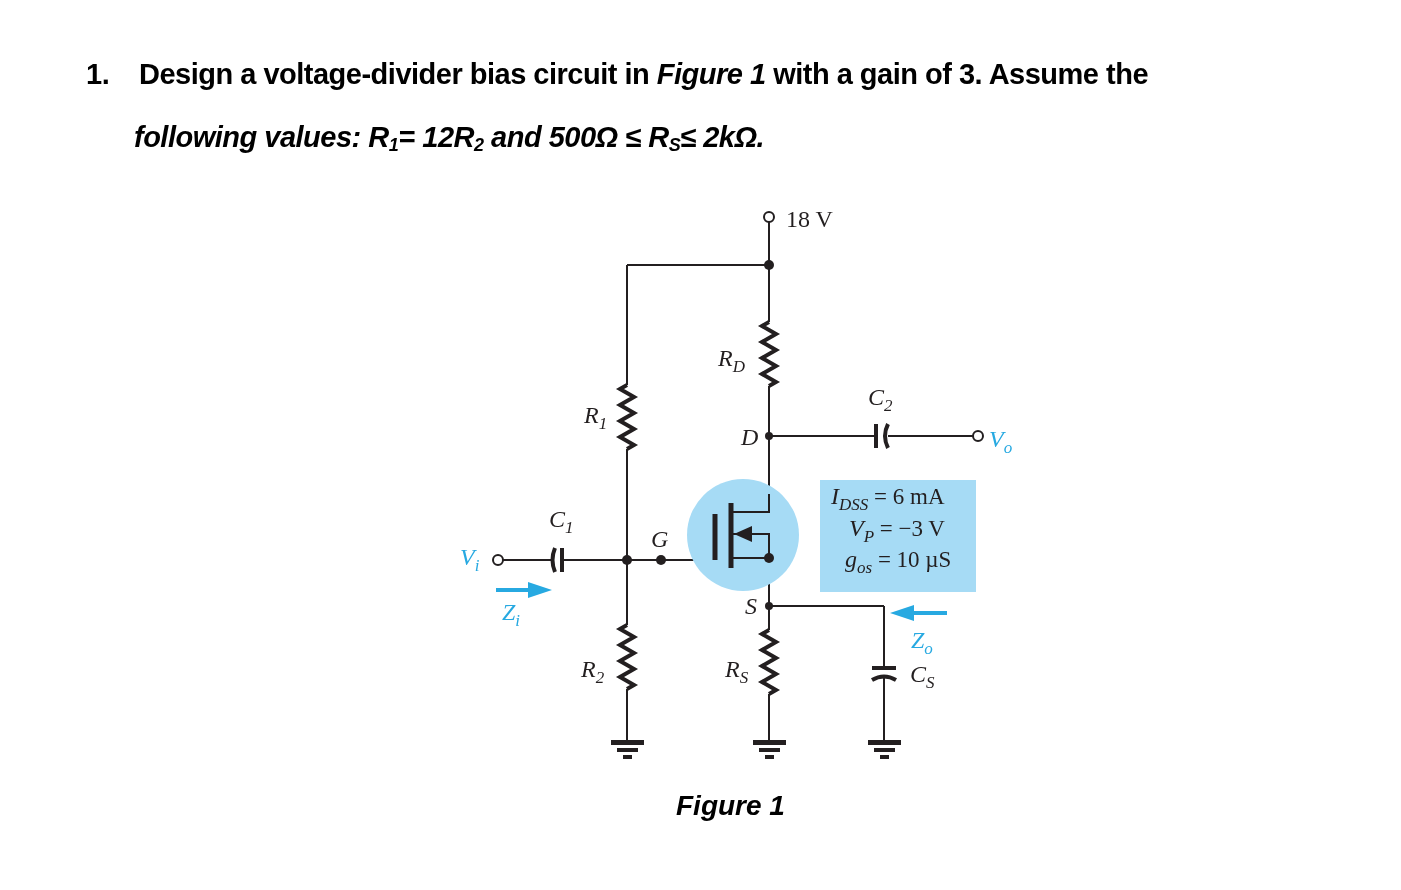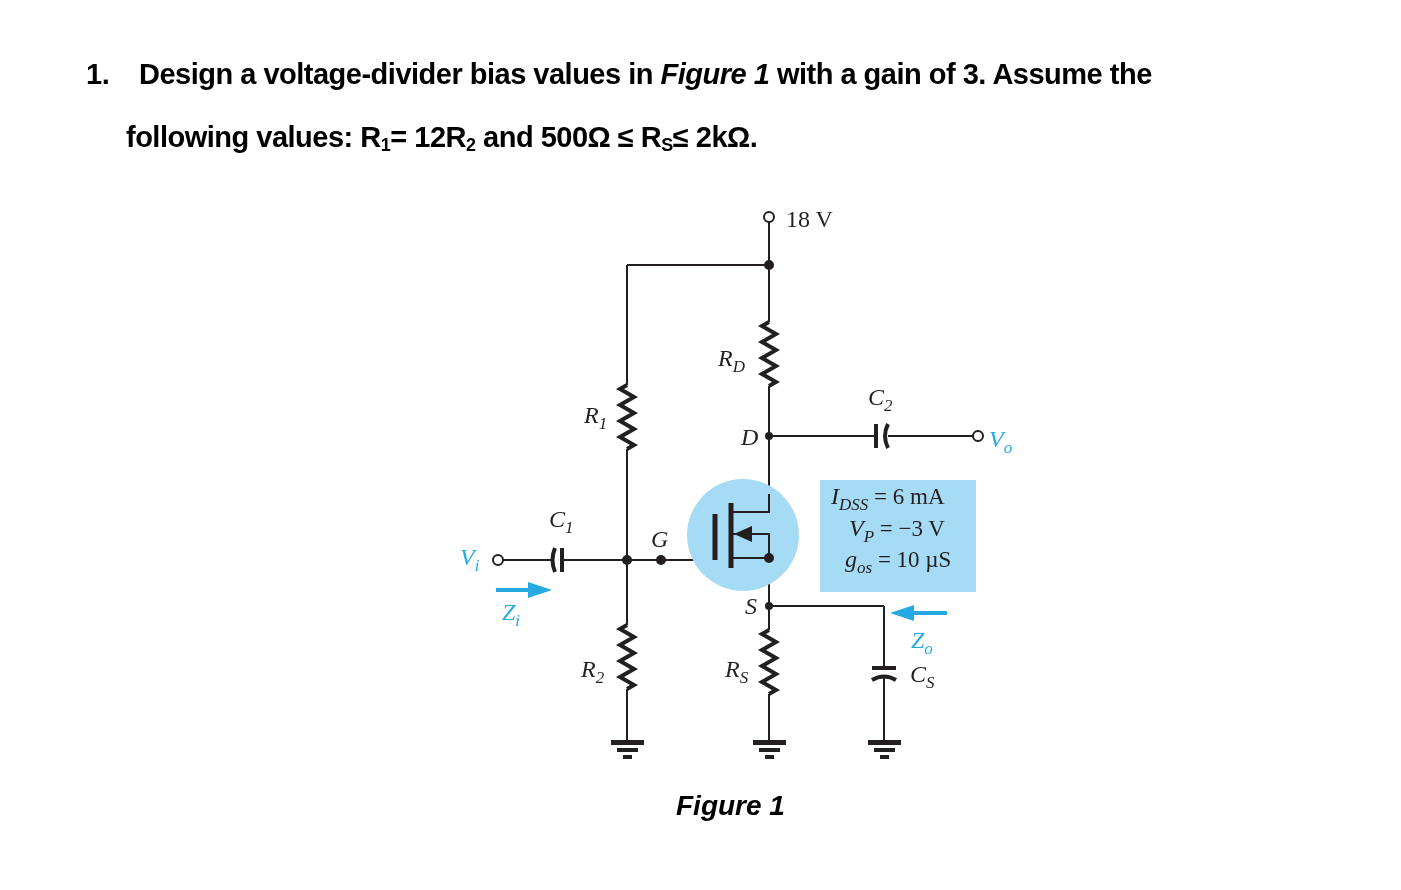--- a/index.html
+++ b/index.html
@@ -4,42 +4,42 @@
   <style>
     html, body { margin: 0; padding: 0; background: #ffffff; }
     body { width: 1401px; height: 890px; position: relative; overflow: hidden; }
     .question {
       position: absolute; left: 86px; top: 58px;
       font-family: "Liberation Sans", sans-serif;
       font-weight: bold; font-size: 29px; color: #000;
       letter-spacing: -0.5px;
     }
     .q-line1 { position: absolute; left: 0; top: 0; white-space: nowrap; }
-    .q-line2 { position: absolute; left: 40px; top: 63px; white-space: nowrap; }
+    .q-line2 { position: absolute; left: 48px; top: 63px; white-space: nowrap; font-style: italic; }
     .q-num { display: inline-block; width: 53px; }
     .it { font-style: italic; }
     sub.s { font-size: 18px; vertical-align: -4px; }
     svg#circuit { position: absolute; left: 0; top: 0; }
     .lbl { font-family: "Liberation Serif", serif; font-style: italic; font-size: 24px; fill: #231f20; }
     .lbl-sub { font-family: "Liberation Serif", serif; font-style: italic; font-size: 17px; fill: #231f20; }
     .lbl-up { font-family: "Liberation Serif", serif; font-size: 24px; fill: #231f20; }
     .blue { fill: #27a9e1; }
     .param { font-family: "Liberation Serif", serif; font-size: 23px; fill: #231f20; }
     .fig-caption {
       position: absolute; left: 676px; top: 790px;
       font-family: "Liberation Sans", sans-serif; font-weight: bold; font-style: italic;
       font-size: 28px; color: #000;
     }
   </style>
 </head>
 <body>
 
 <div class="question">
   <div class="q-line1">
-    <span class="q-num">1.</span><span>Design a voltage-divider bias values in </span><span class="it">Figure 1</span><span> with a gain of 3. Assume the</span>
+    <span class="q-num">1.</span><span>Design a voltage-divider bias circuit in </span><span class="it">Figure 1</span><span> with a gain of 3. Assume the</span>
   </div>
   <div class="q-line2">
     <span>following values: R</span><sub class="s">1</sub><span>= 12R</span><sub class="s">2</sub><span> and 500Ω ≤ R</span><sub class="s">S</sub><span>≤ 2kΩ.</span>
   </div>
 </div>
 
 <svg id="circuit" width="1401" height="890">
   <g stroke="#231f20" stroke-width="2" fill="none">
 
     <line x1="769" y1="222" x2="769" y2="322"></line>

